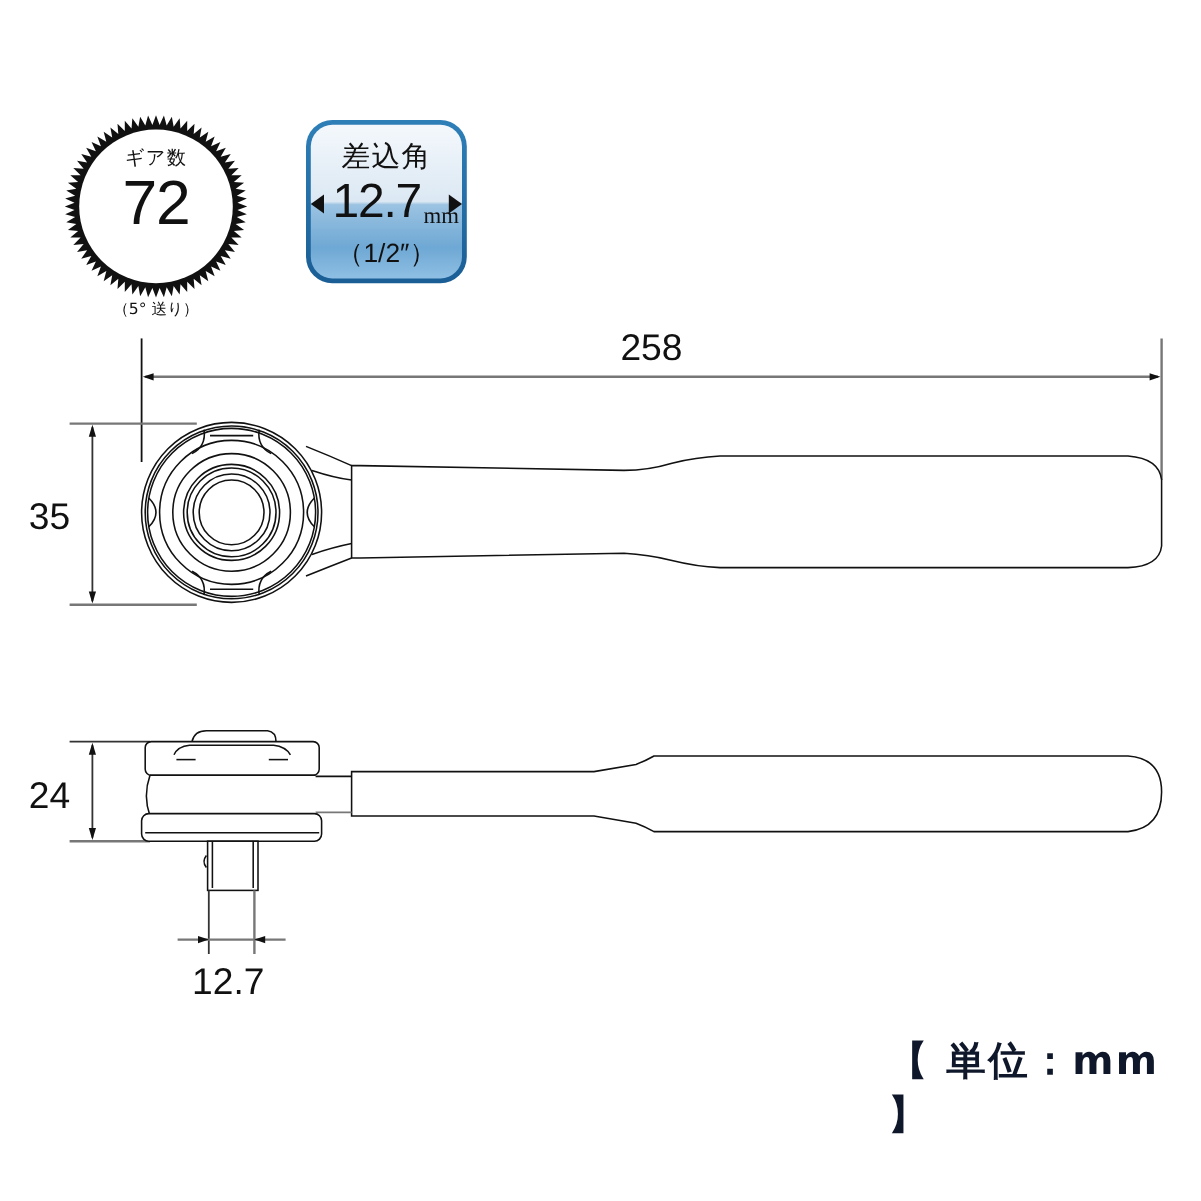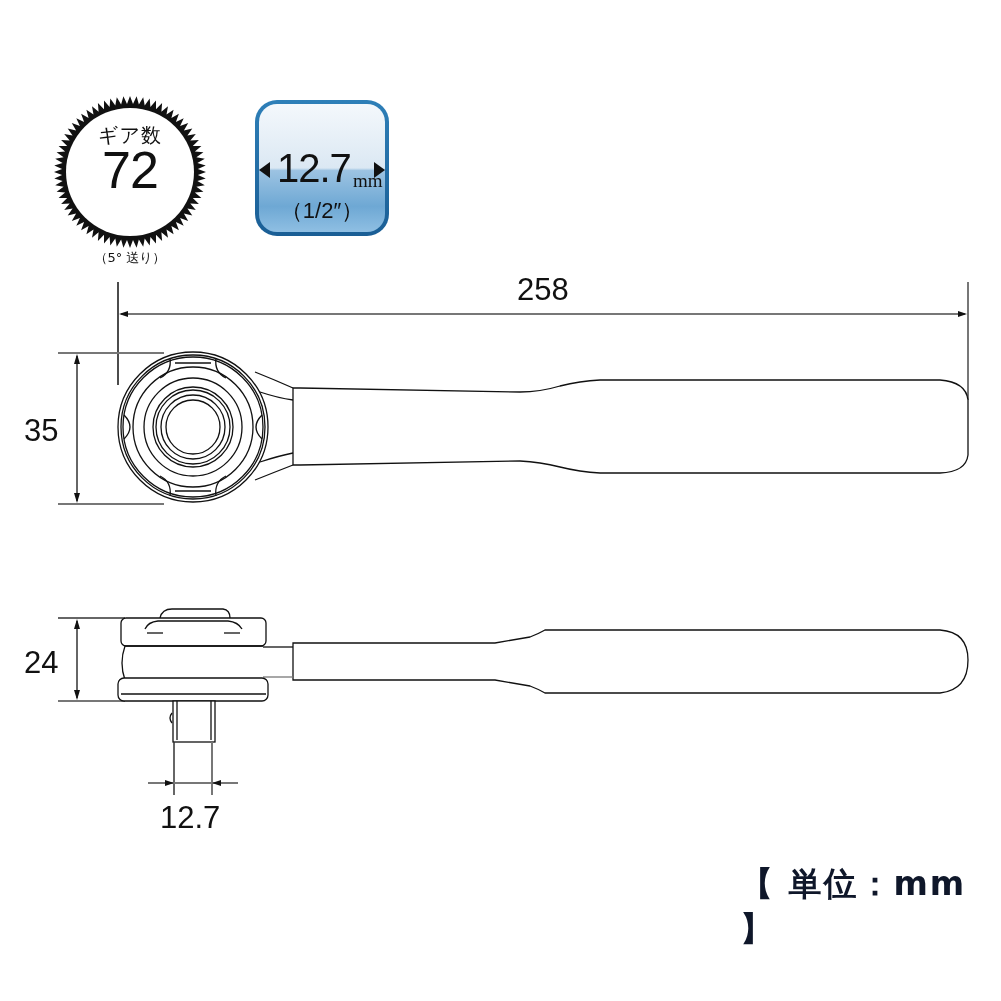--- a/index.html
+++ b/index.html
@@ -1,21 +1,21 @@
 <!DOCTYPE html>
 <html><head>
 <meta charset="utf-8">
 <style>
   html, body { margin:0; padding:0; background:#ffffff; }
   body { width:1001px; height:1001px; position:relative; overflow:hidden;
          font-family:"DejaVu Sans", "Liberation Sans", sans-serif; color:#111; }
   .abs { position:absolute; }
   svg { position:absolute; left:0; top:0; }
   .gear-text { position:absolute; text-align:center; color:#111; }
-  .gear-label { left:80px; top:122px; width:100px; font-size:20px; letter-spacing:1px; }
+  .gear-label { left:80px; top:122px; width:100px; font-size:16px; letter-spacing:1px; }
   .gear-count { left:80px; top:140px; width:100px; font-size:52px; line-height:60px;
                 font-family:"Liberation Sans", "DejaVu Sans", sans-serif; letter-spacing:-1px; }
   .gear-feed { left:80px; top:217px; width:100px; font-size:13px;margin-top:32px; }
   .badge { left:255px; top:100px; width:134px; height:136px; border-radius:22px;
            background:linear-gradient(#2e7fb8,#1a5e95); box-sizing:border-box; padding:4px; }
   .badge-inner { width:100%; height:100%; border-radius:18px;
                  background:linear-gradient(to bottom,#f4f8fc 0%,#dbe8f3 50%,#9cc3e2 52%,#6ea8d4 80%,#8fbfe3 100%);
                  position:relative; }
   .badge-title { position:absolute; left:0; top:10px; width:100%; text-align:center; font-size:24px; letter-spacing:1px; }
   .badge-value { position:absolute; left:18px; top:42px; font-size:40px; line-height:44px;
@@ -125,20 +125,21 @@
     <polygon points="212,783 221,780 221,786" fill="#111" stroke="none"></polygon>
   </g>
 </svg>
 
 <div class="gear-text gear-label">ギア数</div>
 <div class="gear-text gear-count">72</div>
 <div class="gear-text gear-feed">（5°  送り）</div>
 
 <div class="abs badge">
   <div class="badge-inner">
+    <div class="badge-title">差込角</div>
     <span class="arrow-l"></span>
     <div class="badge-value">12.7</div>
     <div class="badge-unit">mm</div>
     <span class="arrow-r"></span>
     <div class="badge-inch">（1/2″）</div>
   </div>
 </div>
 
 <div class="dim" style="left:517px; top:272px;">258</div>
 <div class="dim" style="left:24px; top:413px;">35</div>

